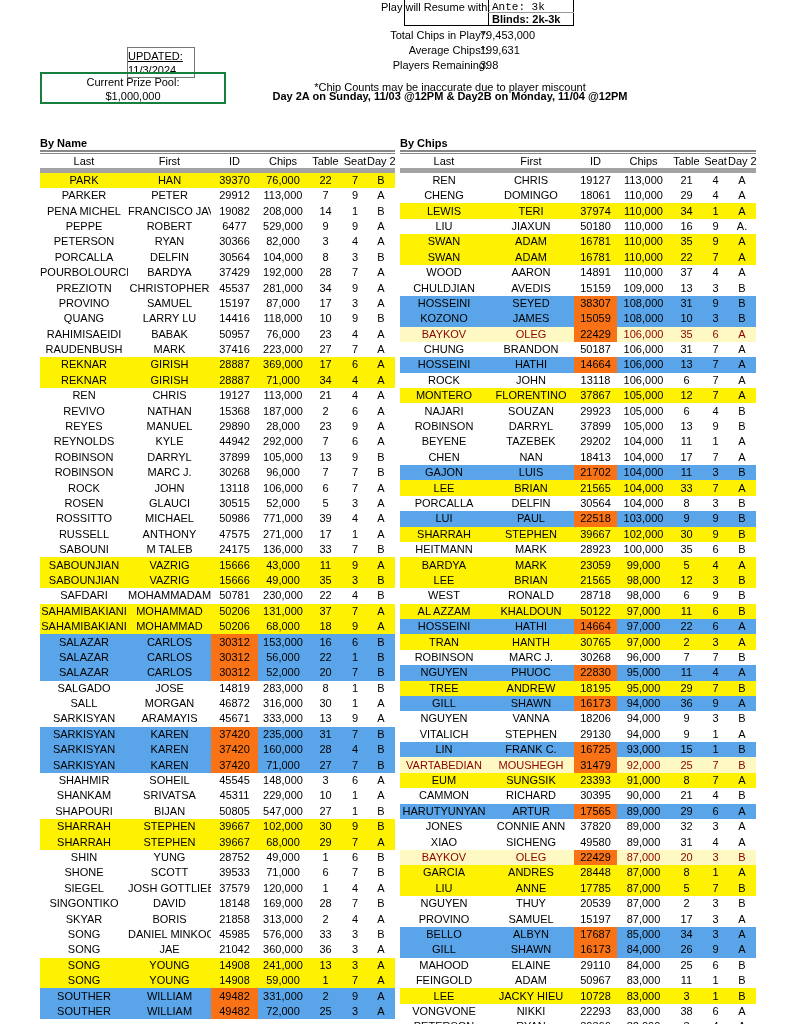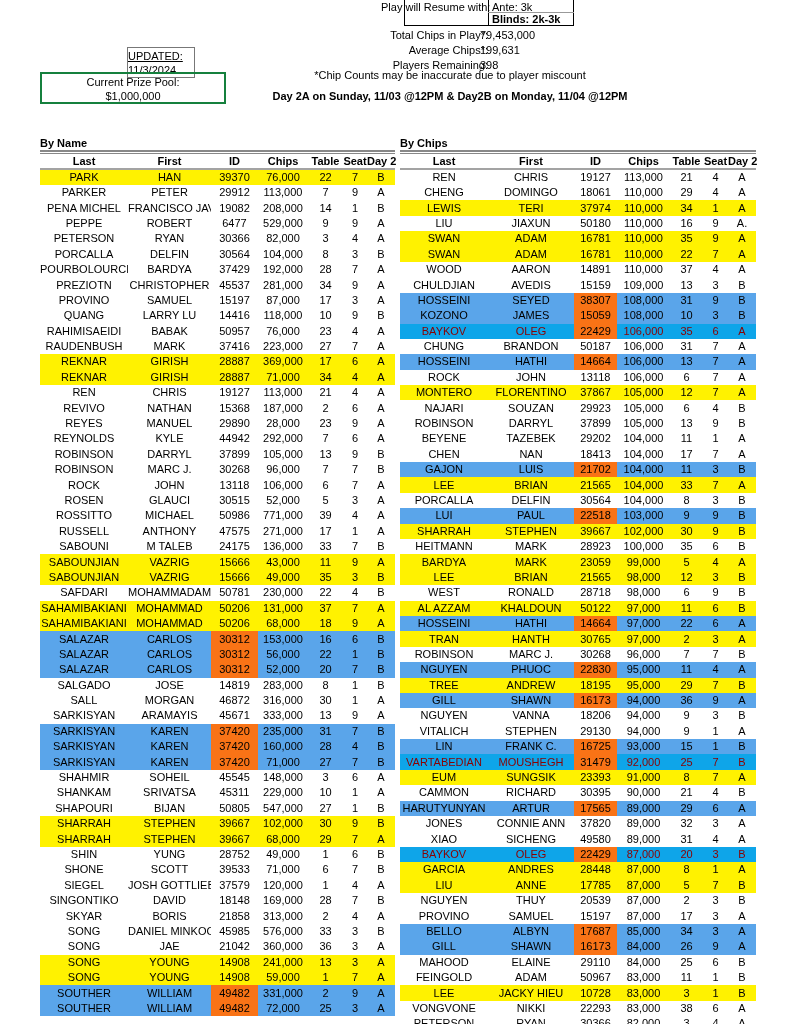--- a/index.html
+++ b/index.html
@@ -3,45 +3,45 @@
 <meta charset="utf-8">
 <style>
   * { box-sizing: border-box; margin: 0; padding: 0; }
   html, body { width: 791px; height: 1024px; background: #ffffff; overflow: hidden; }
   body { font-family: "Liberation Sans", sans-serif; color: #000; font-size: 11px; position: relative; }
 
   
   .resume-box { position: absolute; left: 404px; top: 0; width: 170px; height: 26px; border: 1px solid #000; border-top: 0; }
   .resume-label { position: absolute; left: 381px; top: 1px; width: 106px; text-align: right; font-size: 11px; white-space: nowrap; }
   .resume-divider { position: absolute; left: 488px; top: 0; width: 1px; height: 26px; background: #000; }
-  .resume-ante { position: absolute; left: 492px; top: 1px; font-size: 11px; }
+  .resume-ante { position: absolute; left: 492px; top: 1px; font-size: 11px; font-family: Liberation Mono, monospace; }
   .resume-blinds { position: absolute; left: 492px; top: 13px; font-size: 11px; font-weight: bold; }
   .resume-hline { position: absolute; left: 488px; top: 12px; width: 86px; height: 1px; background: #999; }
 
   .stat-label { position: absolute; width: 220px; left: 268px; text-align: right; font-size: 11px; }
   .stat-value { position: absolute; left: 480px; width: 100px; text-align: left; font-size: 11px; }
 
   .updated-box { position: absolute; left: 127px; top: 27px; width: 68px; height: 31px; border: 1px solid #777; text-align: left; font-size: 11px; line-height: 14px; padding-top: 1px; margin-top: 20px; }
   .updated-box .u { text-decoration: underline; }
 
   .prize-box { position: absolute; left: 40px; top: 72px; width: 186px; height: 32px; border: 2px solid #15803d; text-align: center; font-size: 11px; line-height: 14px; padding-top: 1px; }
 
-  .note { position: absolute; left: 300px; top: 69px; width: 300px; text-align: center; font-size: 11px; }
+  .note { position: absolute; left: 300px; top: 81px; width: 300px; text-align: center; font-size: 11px; }
   .day-note { position: absolute; left: 270px; top: 90px; width: 360px; text-align: center; font-size: 11px; font-weight: bold; white-space: nowrap; }
 
   
   .tbl-wrap { position: absolute; top: 137px; }
   .tbl-title { text-align: left; font-weight: bold; font-size: 11px; height: 13px; line-height: 13px; }
   .tbl-topline { height: 4px; border-top: 2px solid #888; border-bottom: 1px solid #888; }
   table { border-collapse: collapse; table-layout: fixed; font-size: 11px; }
-  th { font-weight: bold; height: 14px; line-height: 14px; text-align: center; border-bottom: 2px solid #a3a3a3; padding: 0; white-space: nowrap; }
+  th { font-weight: normal; height: 14px; line-height: 14px; text-align: center; border-bottom: 5px solid #a3a3a3; padding: 0; white-space: nowrap; }
   td { height: 15.4px; line-height: 15px; text-align: center; padding: 0; white-space: nowrap; overflow: hidden; }
   tr.yellow td { background: #fff200; }
   tr.blue td { background: #5aa5ea; }
-  tr.red td { background: #0ea5e9; color: #8b0000; }
+  tr.red td { background: #fef9c3; color: #8b0000; }
   tr.blue td.c-id, tr.red td.c-id { background: #f97316; color: #000; }
 
   #left-wrap { left: 40px; width: 355px; }
   #right-wrap { left: 400px; width: 356px; }
 </style>
 </head>
 <body>
 
 <div class="resume-label">Play will Resume with:</div>
 <div class="resume-box"></div>

